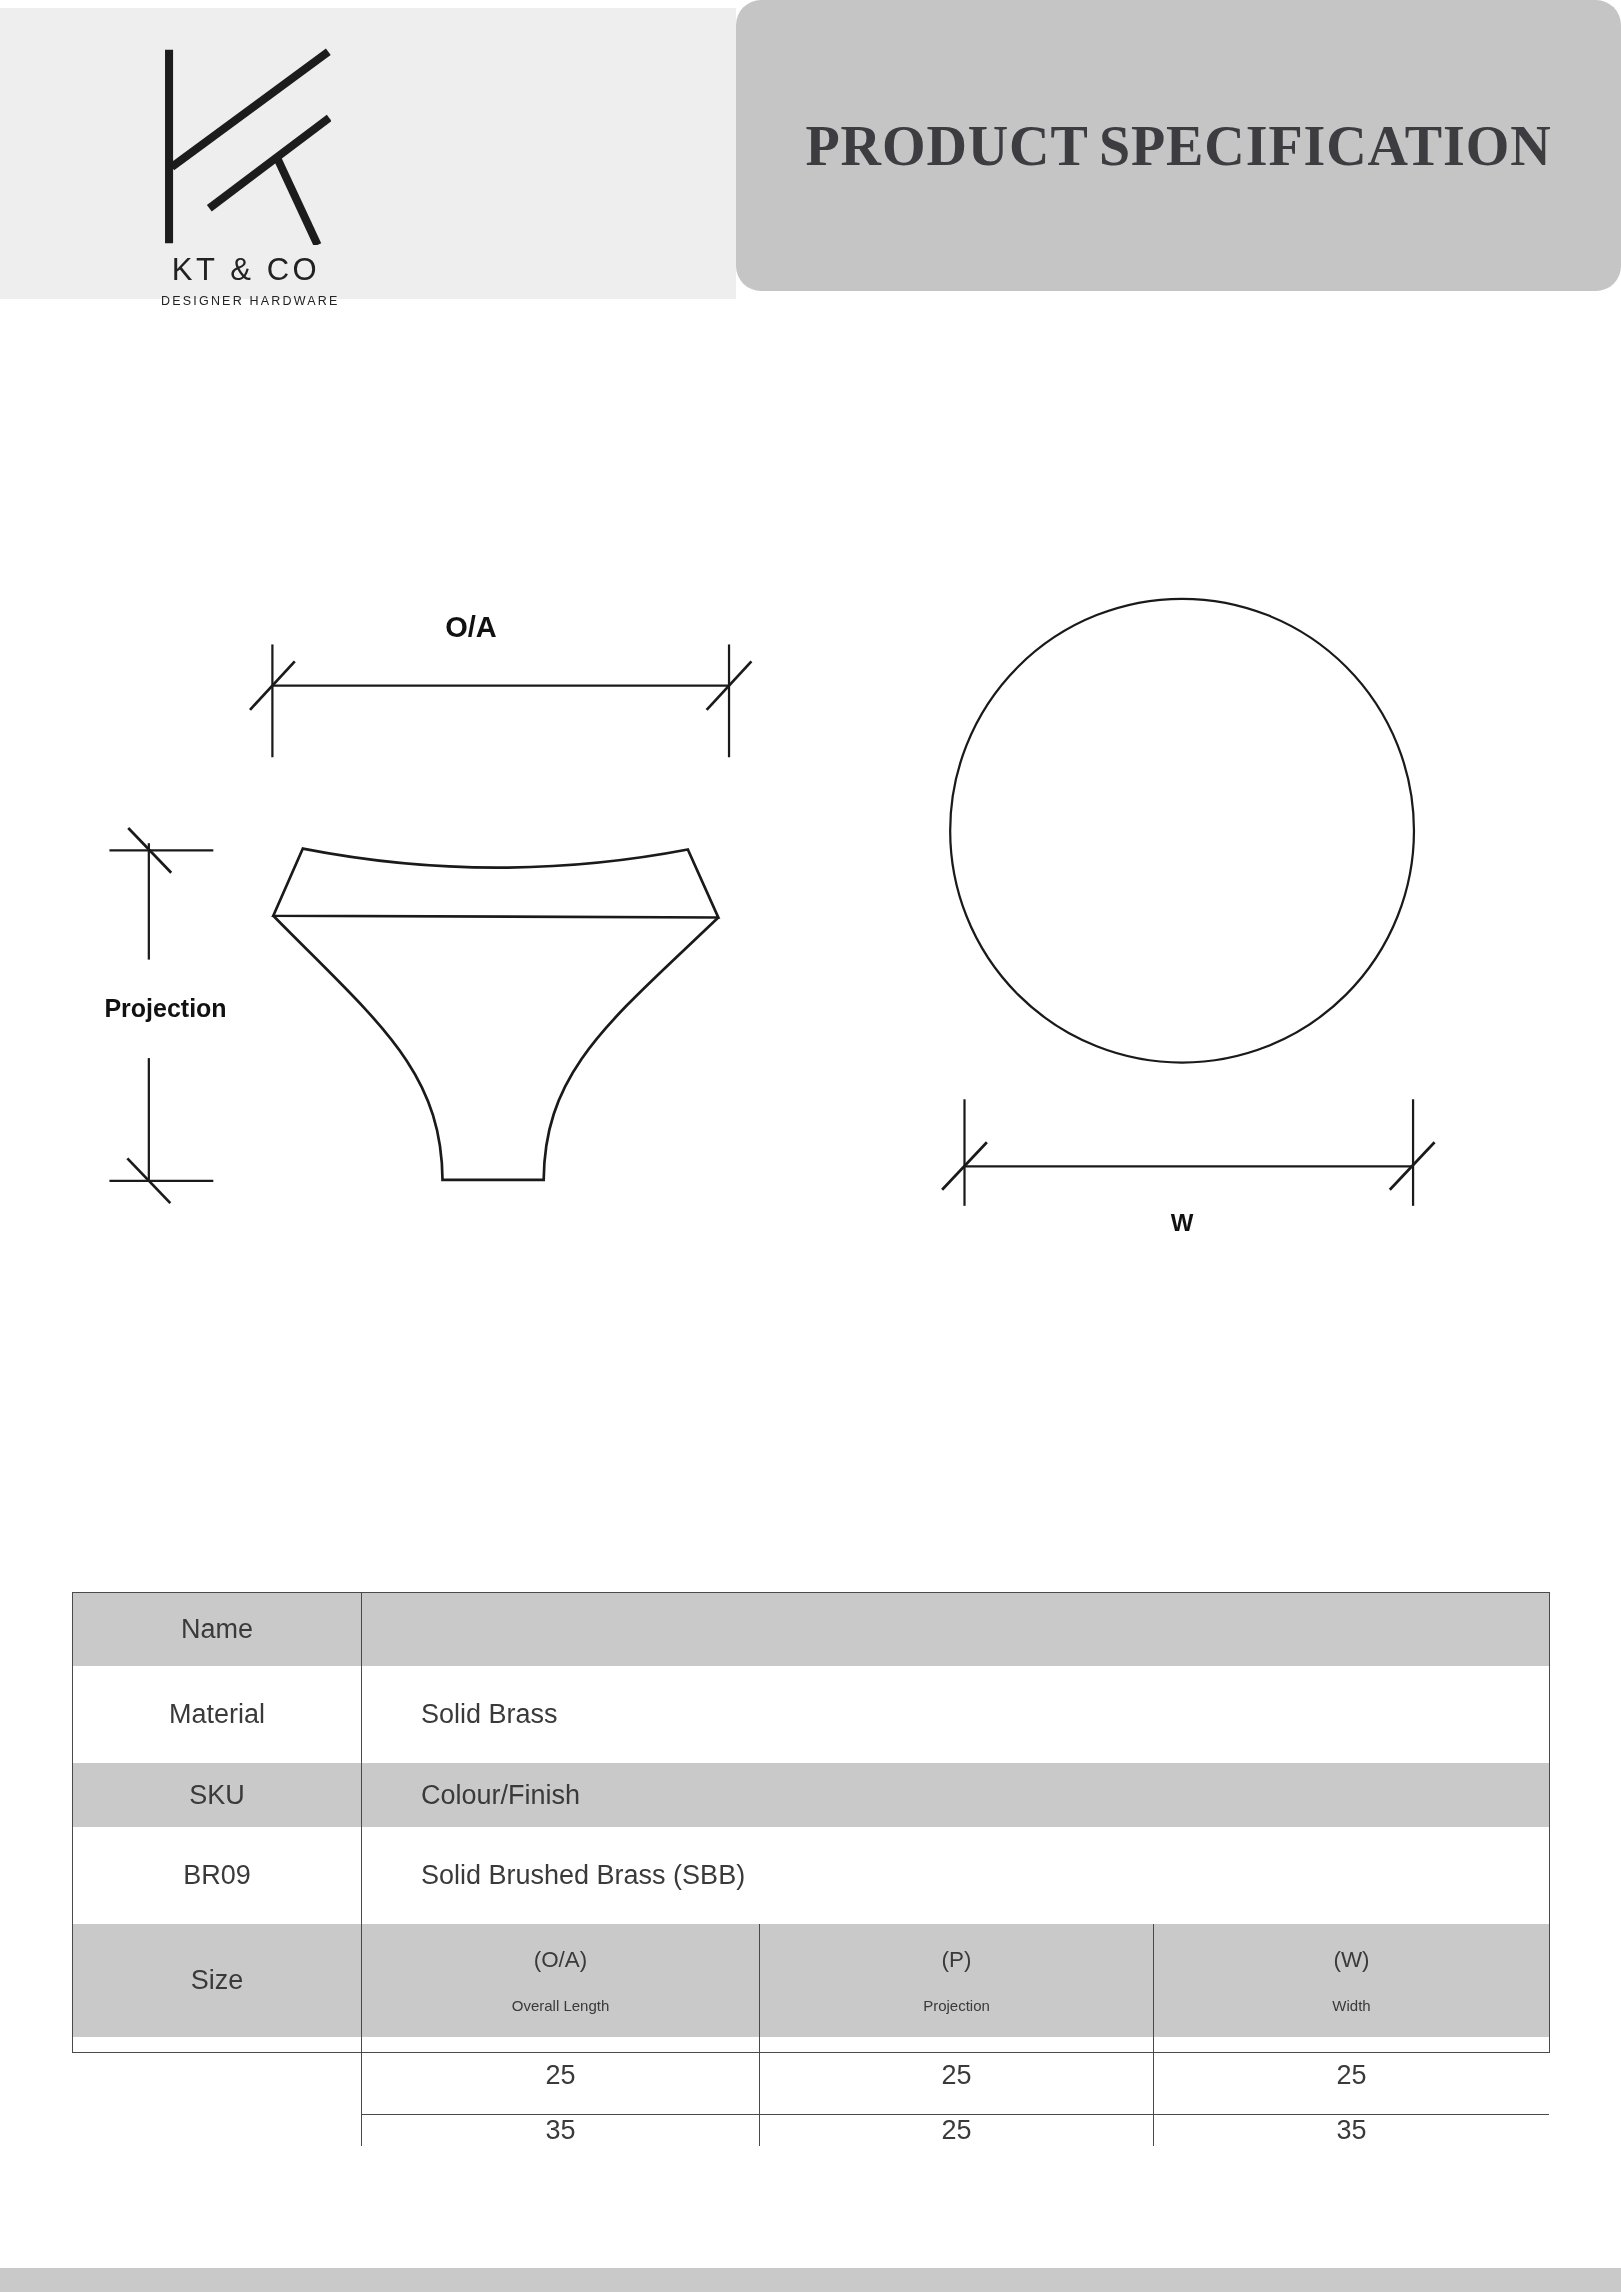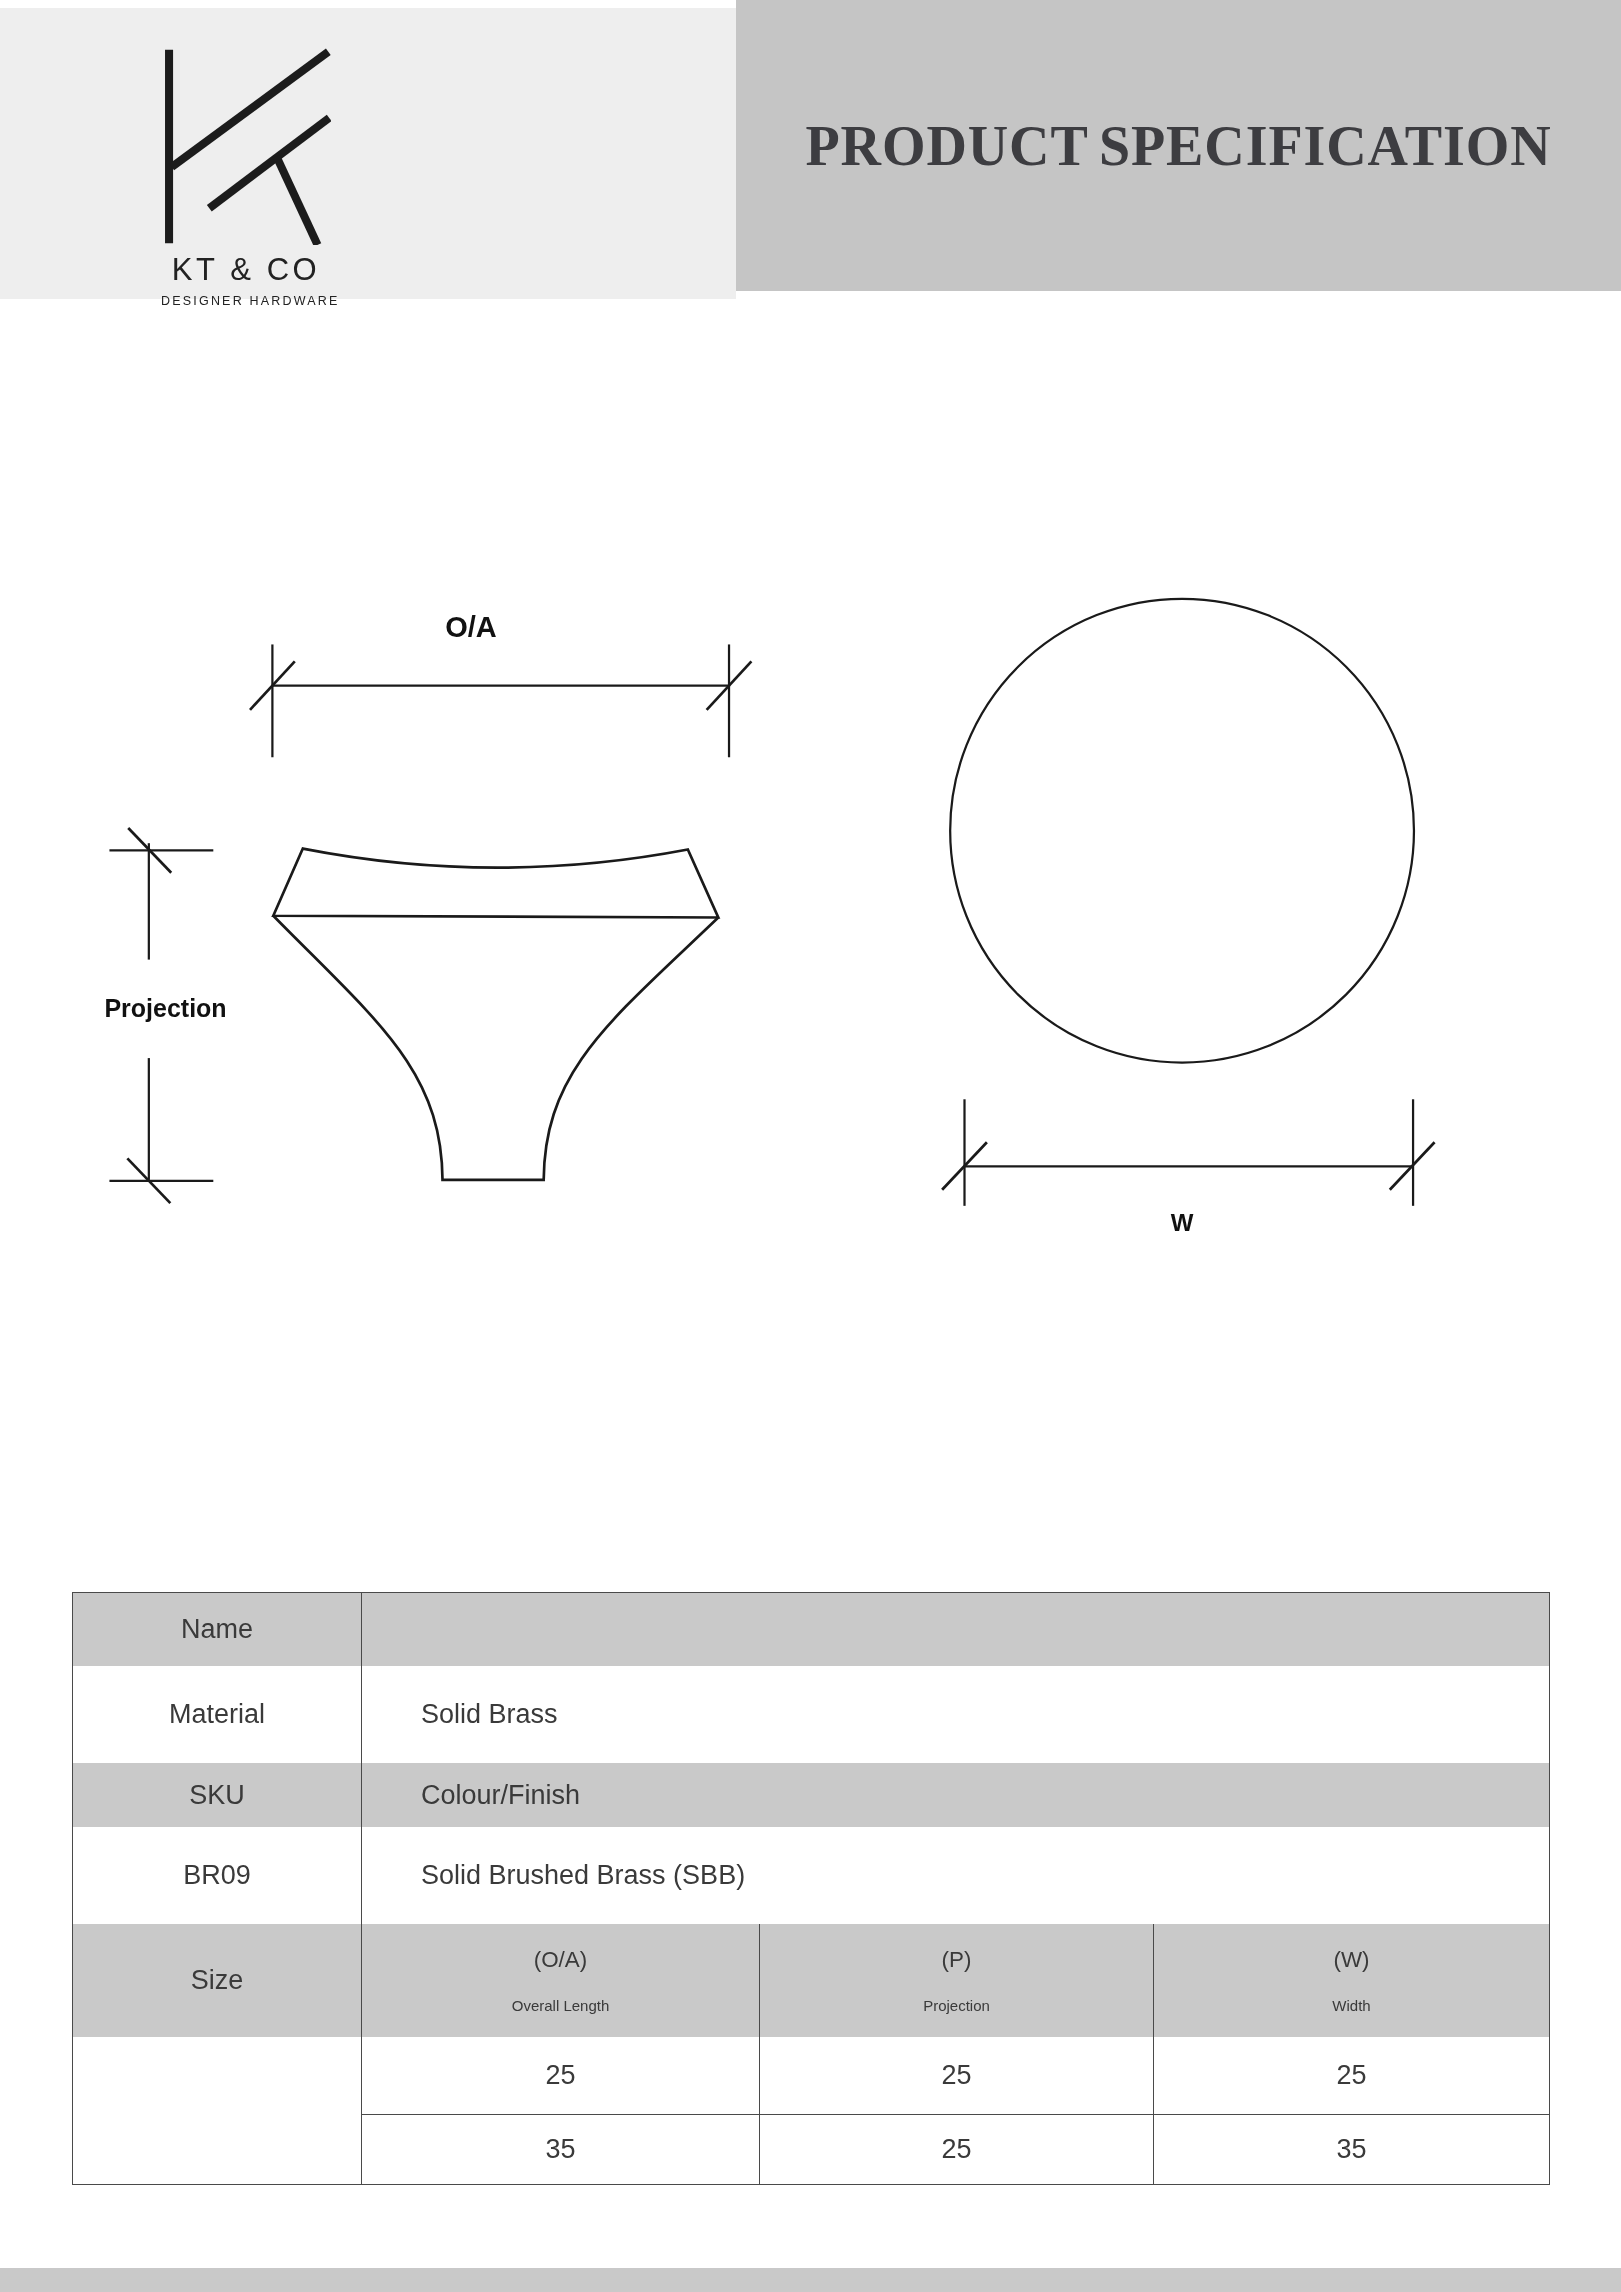--- a/index.html
+++ b/index.html
@@ -4,41 +4,41 @@
 <style>
   html,body{margin:0;padding:0;background:#ffffff;}
   .page{
     position:relative;width:1621px;height:2293px;background:#ffffff;overflow:hidden;
     font-family:"Liberation Sans", sans-serif;color:#3a3a3a;
   }
 
   
   .header{position:absolute;left:0;top:0;width:1621px;height:291px;display:flex;}
   .header-left{width:736px;height:100%;background:#eeeeee;position:relative;margin-top:8px;}
-  .header-right{flex:1;height:100%;background:#c5c5c5;display:flex;align-items:center;justify-content:center;}
+  .header-right{flex:1;height:100%;background:#c5c5c5;display:flex;align-items:center;justify-content:center;border-radius:25px;}
   .title{
     margin:0;font-family:"Liberation Serif", serif;font-weight:700;font-size:56px;
     color:#3d3d41;letter-spacing:0.9px;word-spacing:-3.6px;white-space:nowrap;
   }
   .logo{position:absolute;left:161px;top:40px;width:170px;text-align:center;}
   .logo svg{display:block;margin:0 auto;}
   .brand{margin-top:7.2px;font-size:31px;font-weight:400;letter-spacing:3.6px;color:#222222;white-space:nowrap;}
   .tagline{margin-top:5.4px;font-size:12.5px;font-weight:400;letter-spacing:2.2px;color:#222222;white-space:nowrap;}
 
   
   .drawings{position:absolute;left:0;top:537px;width:1621px;height:770px;}
   .drawings line,.drawings path,.drawings circle{stroke:#1a1a1a;fill:none;}
   .dim-label{position:absolute;font-weight:700;color:#111111;text-align:center;white-space:nowrap;}
   .oa-label{left:426px;top:611px;width:90px;font-size:29px;}
   .proj-label{left:76px;top:994px;width:179px;font-size:25px;}
   .w-label{left:1137px;top:1209px;width:90px;font-size:24px;}
 
   
   .spec-table{
-    position:absolute;left:72px;top:1592px;width:1478px;height:593px;
+    position:absolute;left:72px;top:1592px;width:1478px;height:461px;
     display:grid;box-sizing:border-box;
     grid-template-columns:289px 397px 394px 1fr;
     grid-template-rows:73px 97px 64px 97px 113px 77px 1fr;
     border:1.8px solid #4a4a4a;background:#ffffff;
   }
   .cell{display:flex;align-items:center;justify-content:center;font-size:27px;color:#3a3a3a;box-sizing:border-box;}
   .gray{background:#c9c9c9;}
   .c1{border-right:1.8px solid #4a4a4a;}
   .val{justify-content:flex-start;padding-left:59px;}
   .head{flex-direction:column;justify-content:center;gap:24px;}

